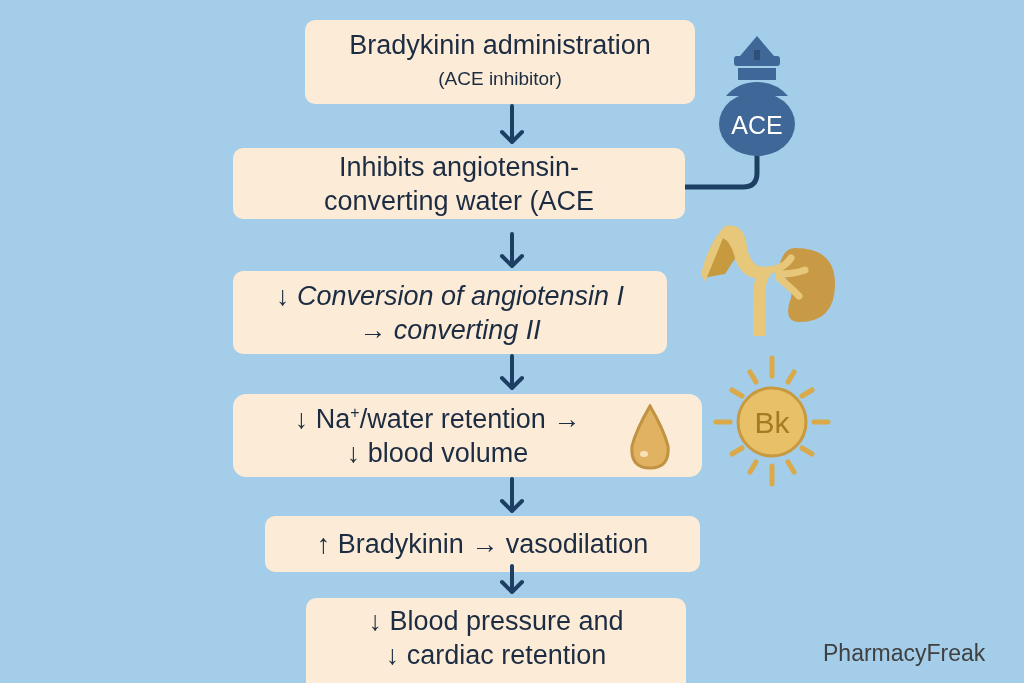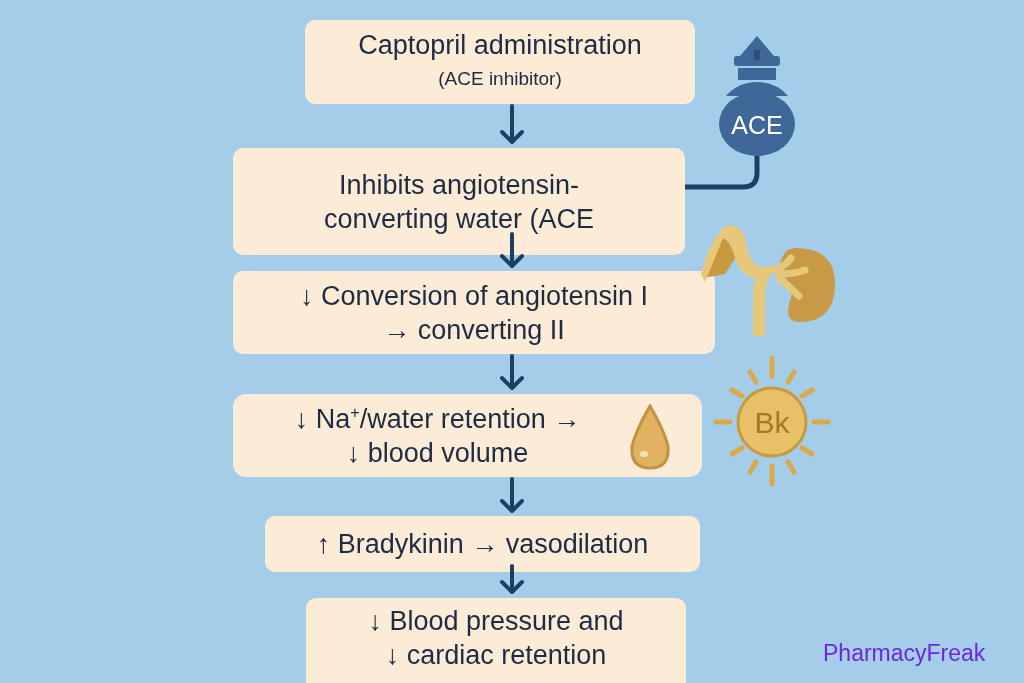--- a/index.html
+++ b/index.html
@@ -12,39 +12,39 @@
       position:absolute; background:#fcebd7; border-radius:10px;
       display:flex; flex-direction:column; align-items:center; justify-content:center;
       color:#1c2c42; font-size:27px; line-height:34px; text-align:center;
     }
     .box .line { white-space:nowrap; }
     .box .sub { font-size:19px; }
     .arrow { position:absolute; width:30px; }
     .arrow svg { display:block; }
     .icon { position:absolute; }
     .watermark {
-      position:absolute; left:823px; top:640px; font-size:23px; color:#6d28d9;
+      position:absolute; left:823px; top:640px; font-size:23px; color:#404040;
     }
     sup { font-size:16px; line-height:0; vertical-align:10px; }
   </style>
 </head>
 <body>
 
 <div class="box" style="left:305px; top:20px; width:390px; height:84px;">
-  <div class="line">Captopril administration</div>
+  <div class="line">Bradykinin administration</div>
   <div class="line sub">(ACE inhibitor)</div>
 </div>
 
 <div class="arrow" style="left:497px; top:104px;">
   <svg width="30" height="44" viewBox="0 0 30 44">
       <path d="M15 2 V38 M5 28 L15 38 L25 28" stroke="#1d3f63" stroke-width="4" fill="none" stroke-linecap="round" stroke-linejoin="round"></path>
     </svg>
 </div>
 
-<div class="box" style="left:233px; top:148px; width:452px; height:107px;">
+<div class="box" style="left:233px; top:148px; width:452px; height:71px;">
   <div class="line">Inhibits angiotensin-</div>
   <div class="line">converting water (ACE</div>
 </div>
 
 <div class="icon" style="left:685px; top:155px;">
   <svg width="80" height="40" viewBox="0 0 80 40">
       <path d="M0 32 H58 Q72 32 72 18 V0" stroke="#1d3f63" stroke-width="5" fill="none"></path>
     </svg>
 </div>
 
@@ -59,21 +59,21 @@
     <text x="45" y="100" text-anchor="middle" font-family="Liberation Sans, sans-serif" font-size="25" fill="#ffffff">ACE</text>
   </svg>
 </div>
 
 <div class="arrow" style="left:497px; top:232px;">
   <svg width="30" height="40" viewBox="0 0 30 40">
       <path d="M15 2 V34 M5 24 L15 34 L25 24" stroke="#1d3f63" stroke-width="4" fill="none" stroke-linecap="round" stroke-linejoin="round"></path>
     </svg>
 </div>
 
-<div class="box" style="left:233px; top:271px; width:482px; height:83px;">
+<div class="box" style="left:233px; top:271px; width:434px; height:83px;font-style:italic;">
   <div class="line">↓ Conversion of angiotensin I</div>
   <div class="line">→ converting II</div>
 </div>
 
 <div class="icon" style="left:695px; top:218px; width:150px; height:120px;">
   <svg width="150" height="120" viewBox="0 0 150 120">
     <path d="M30 10 Q10 30 8 60 L30 56 Q40 40 48 30 Z" fill="#c79a3f"></path>
     <path d="M30 8 Q50 4 52 30 Q56 50 72 50 L72 62 Q46 62 40 40 Q36 24 28 20 Q20 40 10 64 L6 56 Q14 24 30 8 Z" fill="#e7c779"></path>
     <path d="M100 30 Q140 30 140 66 Q140 104 104 104 Q90 104 94 86 Q100 72 92 62 Q80 50 88 38 Q92 30 100 30 Z" fill="#c99a45"></path>
     <path d="M72 52 Q88 52 96 40 M84 56 Q100 56 110 52 M84 60 Q96 70 104 78" stroke="#e7c779" stroke-width="7" fill="none" stroke-linecap="round"></path>

